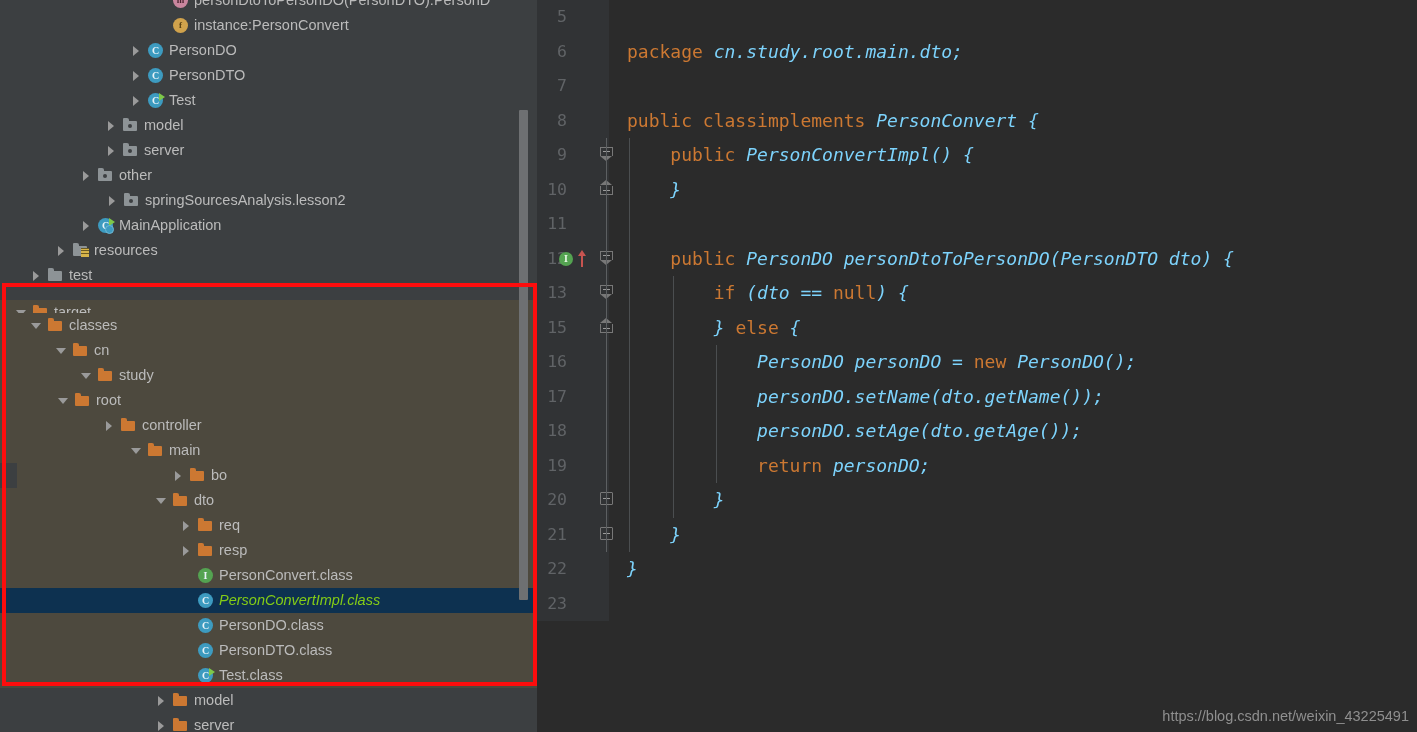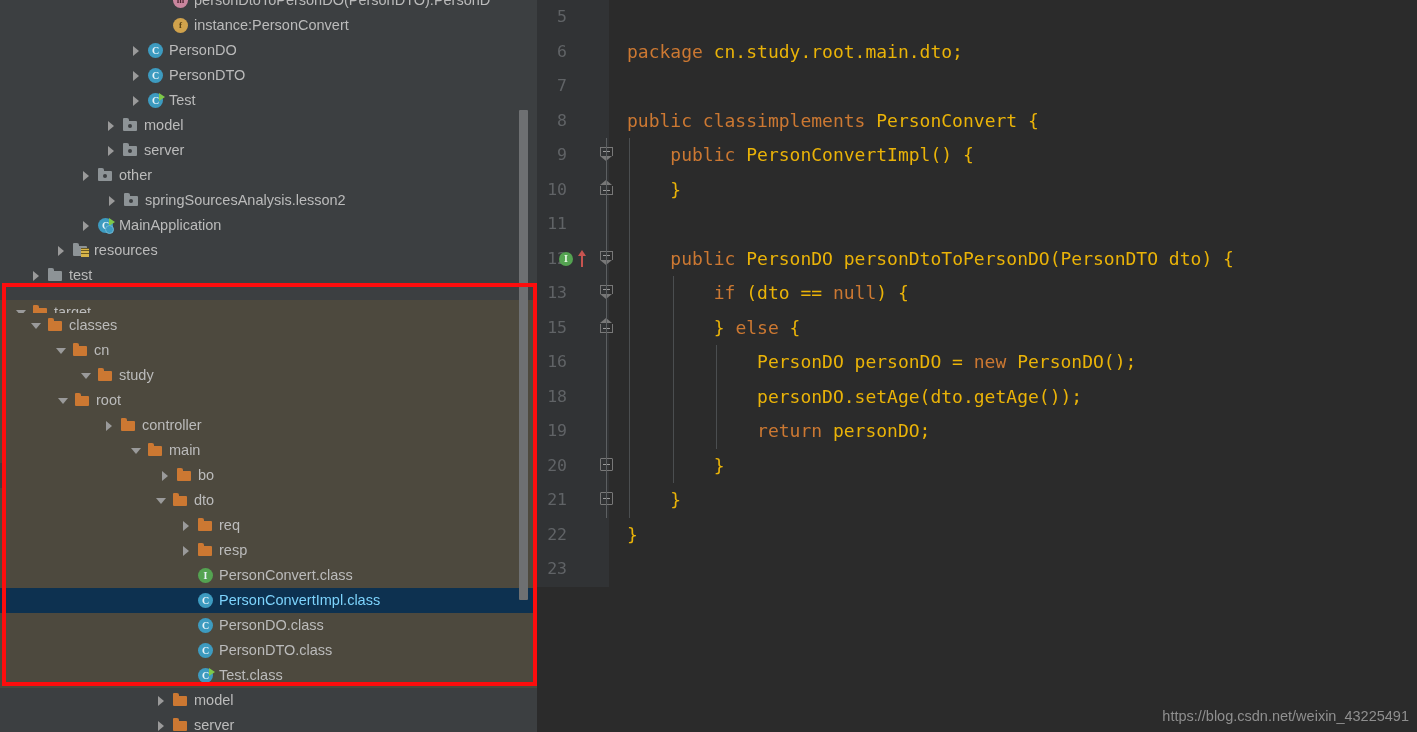--- a/index.html
+++ b/index.html
@@ -89,21 +89,21 @@
     z-index:4;
   }
   .ico .springmark{
     position:absolute;right:0px;bottom:0px;width:7px;height:7px;border-radius:50%;
     background:#3d9bc0;border:1px solid #6fb7d4;z-index:4;
   }
 
   
   .hl{background:#4d493e;}
   .selected{background:#0d3150;}
-  .selected .lbl{color:#7dd3fc;}
+  .selected .lbl{color:#84cc16;font-style:italic;}
 
   
   #red-box{
     position:absolute;left:2px;top:283px;width:535px;height:403px;
     border:4px solid #fd0d0d;box-sizing:border-box;pointer-events:none;z-index:30;
   }
 
   
   #tree-scroll-track{
     position:absolute;right:9px;top:0;width:9px;height:732px;background:transparent;z-index:20;
@@ -176,21 +176,21 @@
     content:"";position:absolute;left:0px;top:0px;
     border-left:4px solid transparent;border-right:4px solid transparent;border-bottom:6px solid #c75450;
   }
   .code{
     position:relative;padding-left:18px;flex:1;height:34.5px;display:flex;align-items:center;
   }
   .indent-guide{
     position:absolute;top:0;width:1px;height:34.5px;background:#4b4e50;
   }
   .kw{color:#cc7832;}
-  .id{color:#eab308;}
+  .id{color:#7dd3fc;font-style:italic;}
 
   #watermark{
     position:absolute;right:8px;bottom:8px;color:#8f8f8f;font-size:14.5px;
     font-family:"Liberation Sans", sans-serif;
   }
 </style>
 </head>
 <body>
 
 <div id="app">
@@ -310,21 +310,21 @@
         <div class="row hl" style="position: absolute; left: 0px; top: 413px; width: 537px; padding-left: 104px;">
           <span class="arrow collapsed"></span>
           <span class="ico folder-orange"></span>
           <span class="lbl">controller</span>
         </div>
         <div class="row hl" style="position: absolute; left: 0px; top: 438px; width: 537px; padding-left: 131px;">
           <span class="arrow expanded"></span>
           <span class="ico folder-orange"></span>
           <span class="lbl">main</span>
         </div>
-        <div class="row hl" style="position: absolute; left: 4px; top: 463px; width: 537px; padding-left: 156px;">
+        <div class="row hl" style="position: absolute; left: 17px; top: 463px; width: 537px; padding-left: 156px;">
           <span class="arrow collapsed"></span>
           <span class="ico folder-orange"></span>
           <span class="lbl">bo</span>
         </div>
         <div class="row hl" style="position: absolute; left: 0px; top: 488px; width: 537px; padding-left: 156px;">
           <span class="arrow expanded"></span>
           <span class="ico folder-orange"></span>
           <span class="lbl">dto</span>
         </div>
         <div class="row hl" style="position: absolute; left: 0px; top: 513px; width: 537px; padding-left: 181px;">
@@ -396,20 +396,21 @@
         <div class="eline"><div class="gut"><span class="lnum">6</span></div><div class="code"><span class="kw">package</span><span class="id"> cn.study.root.main.dto;</span></div></div>
         <div class="eline"><div class="gut"><span class="lnum">7</span></div><div class="code"></div></div>
         <div class="eline"><div class="gut"><span class="lnum">8</span></div><div class="code"><span class="kw">public class</span><span class="kw">implements</span><span class="id"> PersonConvert {</span></div></div>
         <div class="eline"><div class="gut"><span class="lnum">9</span><span class="fold open"></span><span class="foldline"></span></div><div class="code"><span class="indent-guide" style="left: 20px;"></span><span class="id">    </span><span class="kw">public</span><span class="id"> PersonConvertImpl() {</span></div></div>
         <div class="eline"><div class="gut"><span class="lnum">10</span><span class="fold close"></span><span class="foldline"></span></div><div class="code"><span class="indent-guide" style="left: 20px;"></span><span class="id">    }</span></div></div>
         <div class="eline"><div class="gut"><span class="lnum">11</span><span class="foldline"></span></div><div class="code"><span class="indent-guide" style="left: 20px;"></span></div></div>
         <div class="eline"><div class="gut"><span class="lnum">12</span><span class="impl-mark">I</span><span class="up-arrow"></span><span class="fold open"></span><span class="foldline"></span></div><div class="code"><span class="indent-guide" style="left: 20px;"></span><span class="id">    </span><span class="kw">public</span><span class="id"> PersonDO personDtoToPersonDO(PersonDTO dto) {</span></div></div>
         <div class="eline"><div class="gut"><span class="lnum">13</span><span class="fold open"></span><span class="foldline"></span></div><div class="code"><span class="indent-guide" style="left: 20px;"></span><span class="indent-guide" style="left: 63.5px;"></span><span class="id">        </span><span class="kw">if</span><span class="id"> (dto == </span><span class="kw">null</span><span class="id">) {</span></div></div>
         <div class="eline"><div class="gut"><span class="lnum">15</span><span class="fold close"></span><span class="foldline"></span></div><div class="code"><span class="indent-guide" style="left: 20px;"></span><span class="indent-guide" style="left: 63.5px;"></span><span class="id">        } </span><span class="kw">else</span><span class="id"> {</span></div></div>
         <div class="eline"><div class="gut"><span class="lnum">16</span><span class="foldline"></span></div><div class="code"><span class="indent-guide" style="left: 20px;"></span><span class="indent-guide" style="left: 63.5px;"></span><span class="indent-guide" style="left: 107px;"></span><span class="id">            PersonDO personDO = </span><span class="kw">new</span><span class="id"> PersonDO();</span></div></div>
+        <div class="eline"><div class="gut"><span class="lnum">17</span><span class="foldline"></span></div><div class="code"><span class="indent-guide" style="left: 20px;"></span><span class="indent-guide" style="left: 63.5px;"></span><span class="indent-guide" style="left: 107px;"></span><span class="id">            personDO.setName(dto.getName());</span></div></div>
         <div class="eline"><div class="gut"><span class="lnum">18</span><span class="foldline"></span></div><div class="code"><span class="indent-guide" style="left: 20px;"></span><span class="indent-guide" style="left: 63.5px;"></span><span class="indent-guide" style="left: 107px;"></span><span class="id">            personDO.setAge(dto.getAge());</span></div></div>
         <div class="eline"><div class="gut"><span class="lnum">19</span><span class="foldline"></span></div><div class="code"><span class="indent-guide" style="left: 20px;"></span><span class="indent-guide" style="left: 63.5px;"></span><span class="indent-guide" style="left: 107px;"></span><span class="id">            </span><span class="kw">return</span><span class="id"> personDO;</span></div></div>
         <div class="eline"><div class="gut"><span class="lnum">20</span><span class="fold minus"></span><span class="foldline"></span></div><div class="code"><span class="indent-guide" style="left: 20px;"></span><span class="indent-guide" style="left: 63.5px;"></span><span class="id">        }</span></div></div>
         <div class="eline"><div class="gut"><span class="lnum">21</span><span class="fold minus"></span><span class="foldline"></span></div><div class="code"><span class="indent-guide" style="left: 20px;"></span><span class="id">    }</span></div></div>
         <div class="eline"><div class="gut"><span class="lnum">22</span></div><div class="code"><span class="id">}</span></div></div>
         <div class="eline"><div class="gut"><span class="lnum">23</span></div><div class="code"></div></div>
       </div>
     <div id="watermark">https://blog.csdn.net/weixin_43225491</div>
   </div>
 

